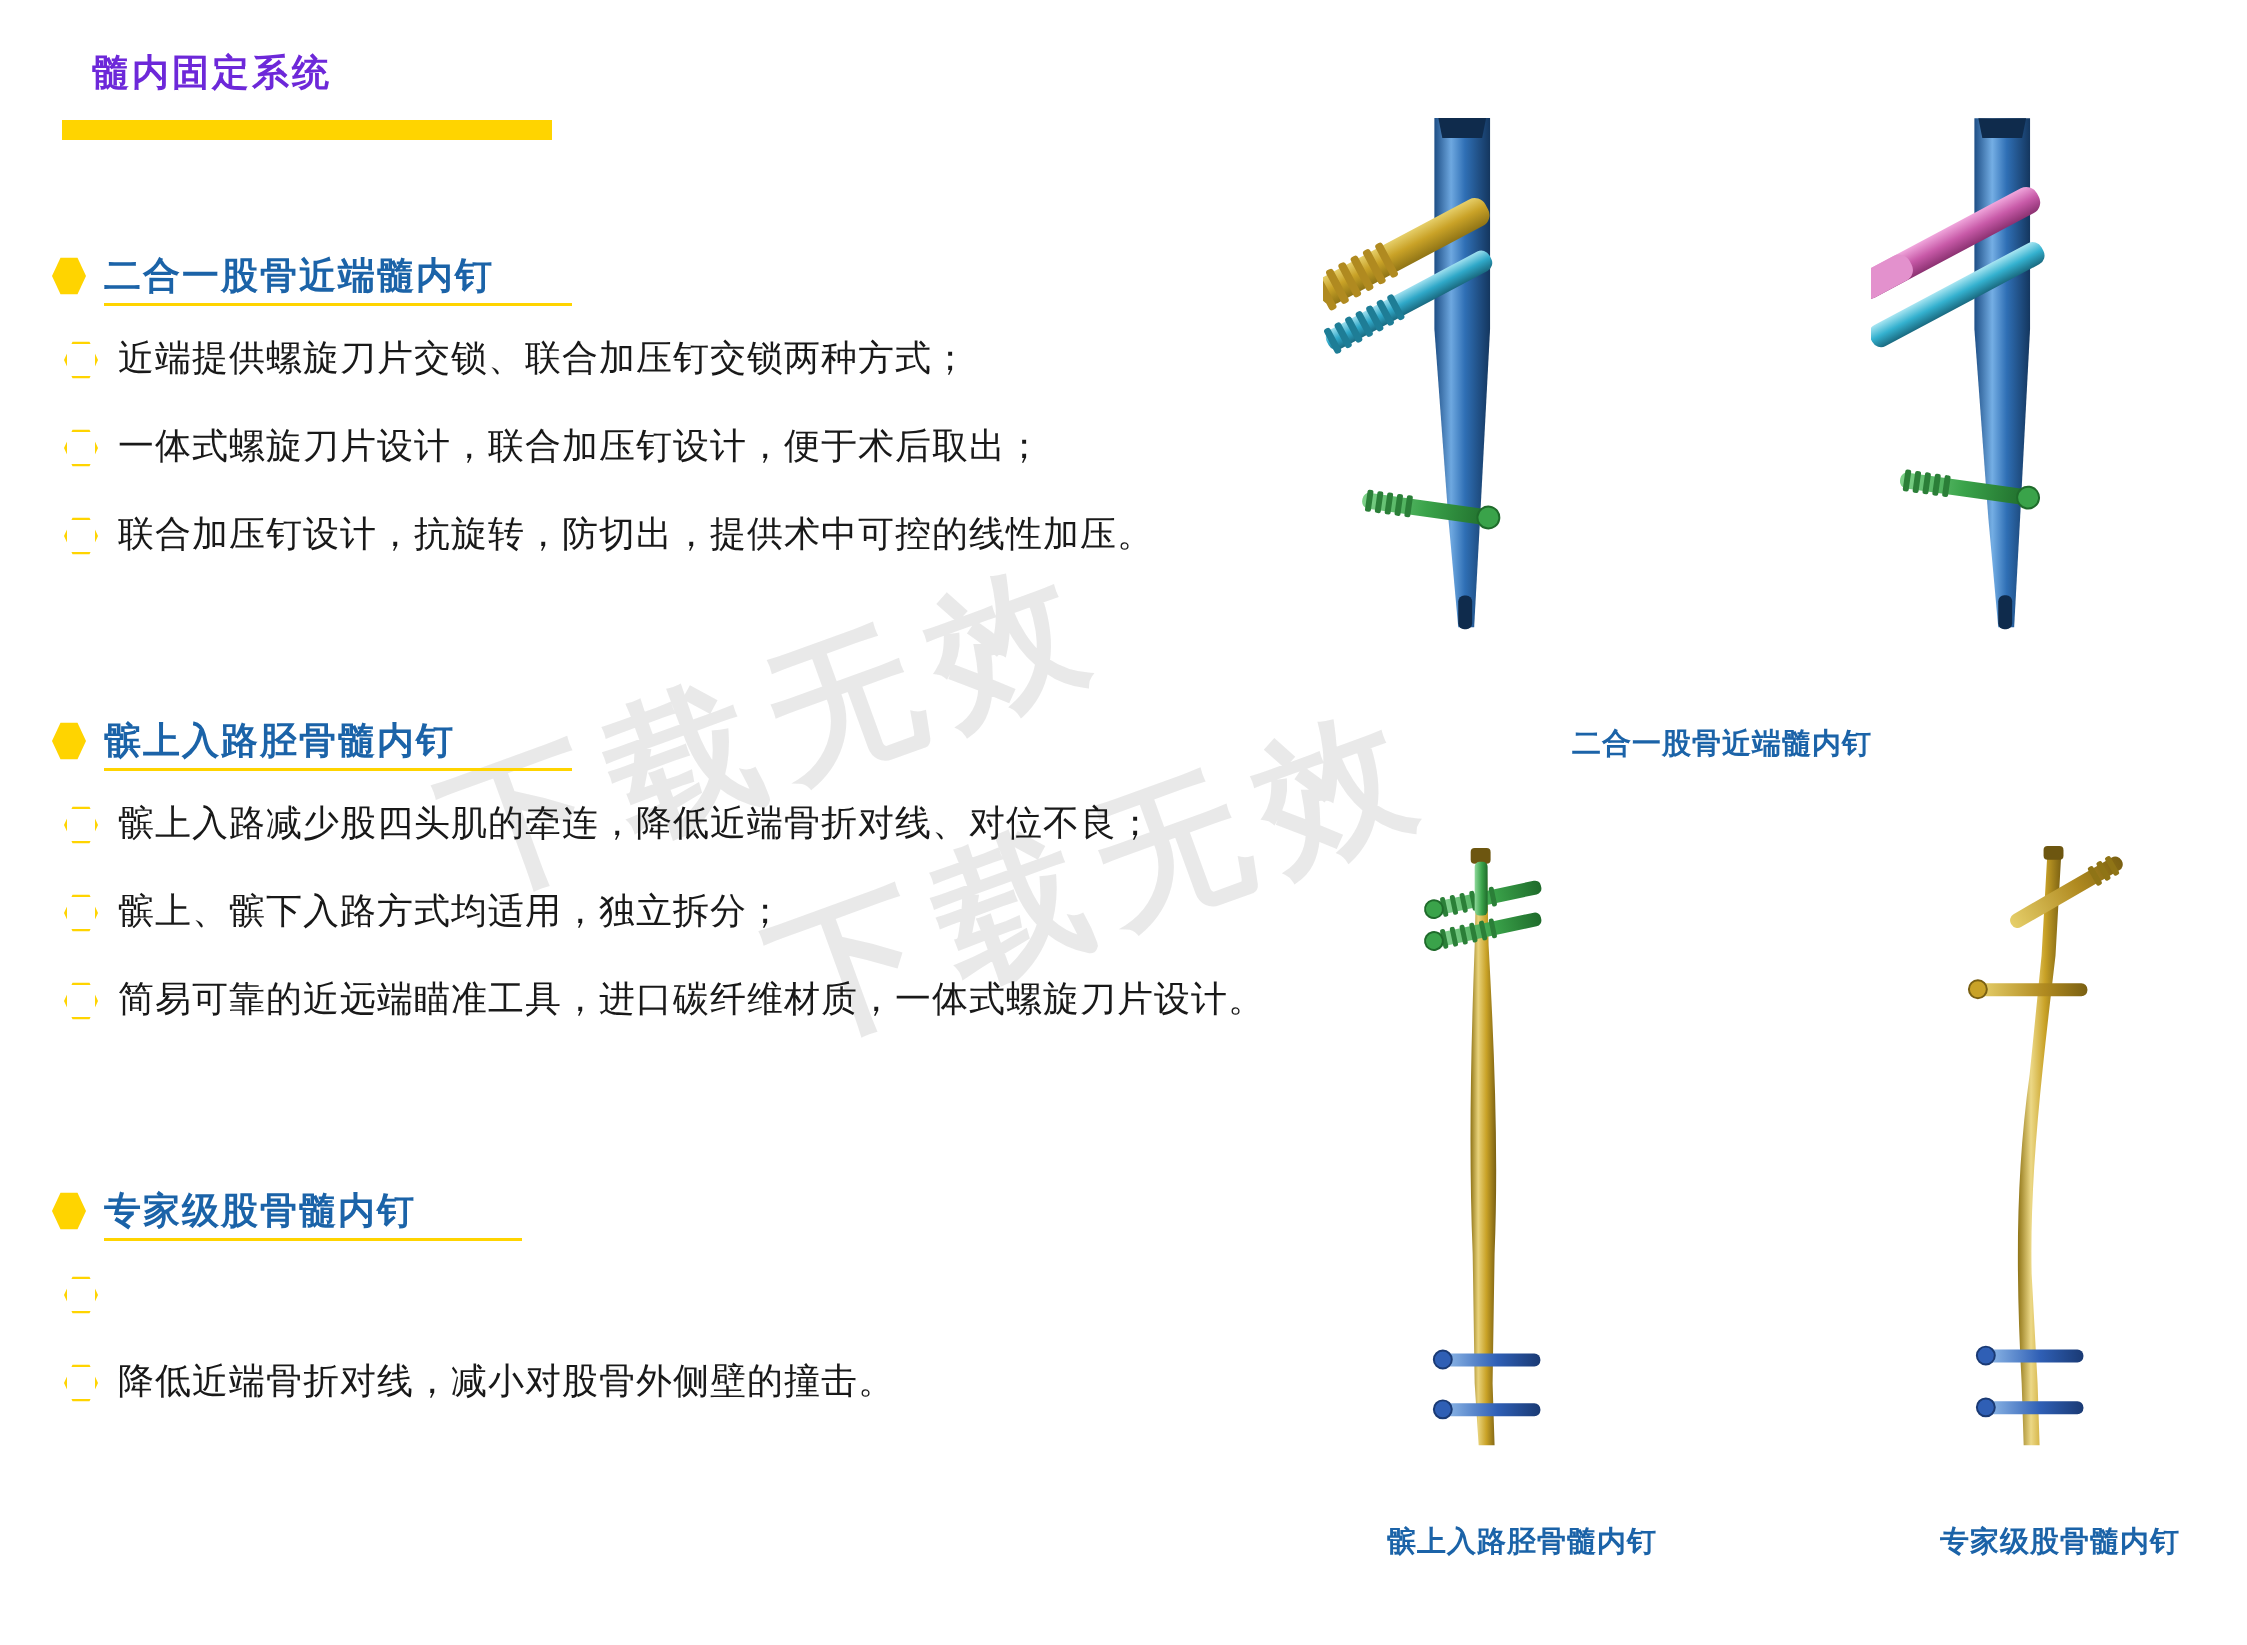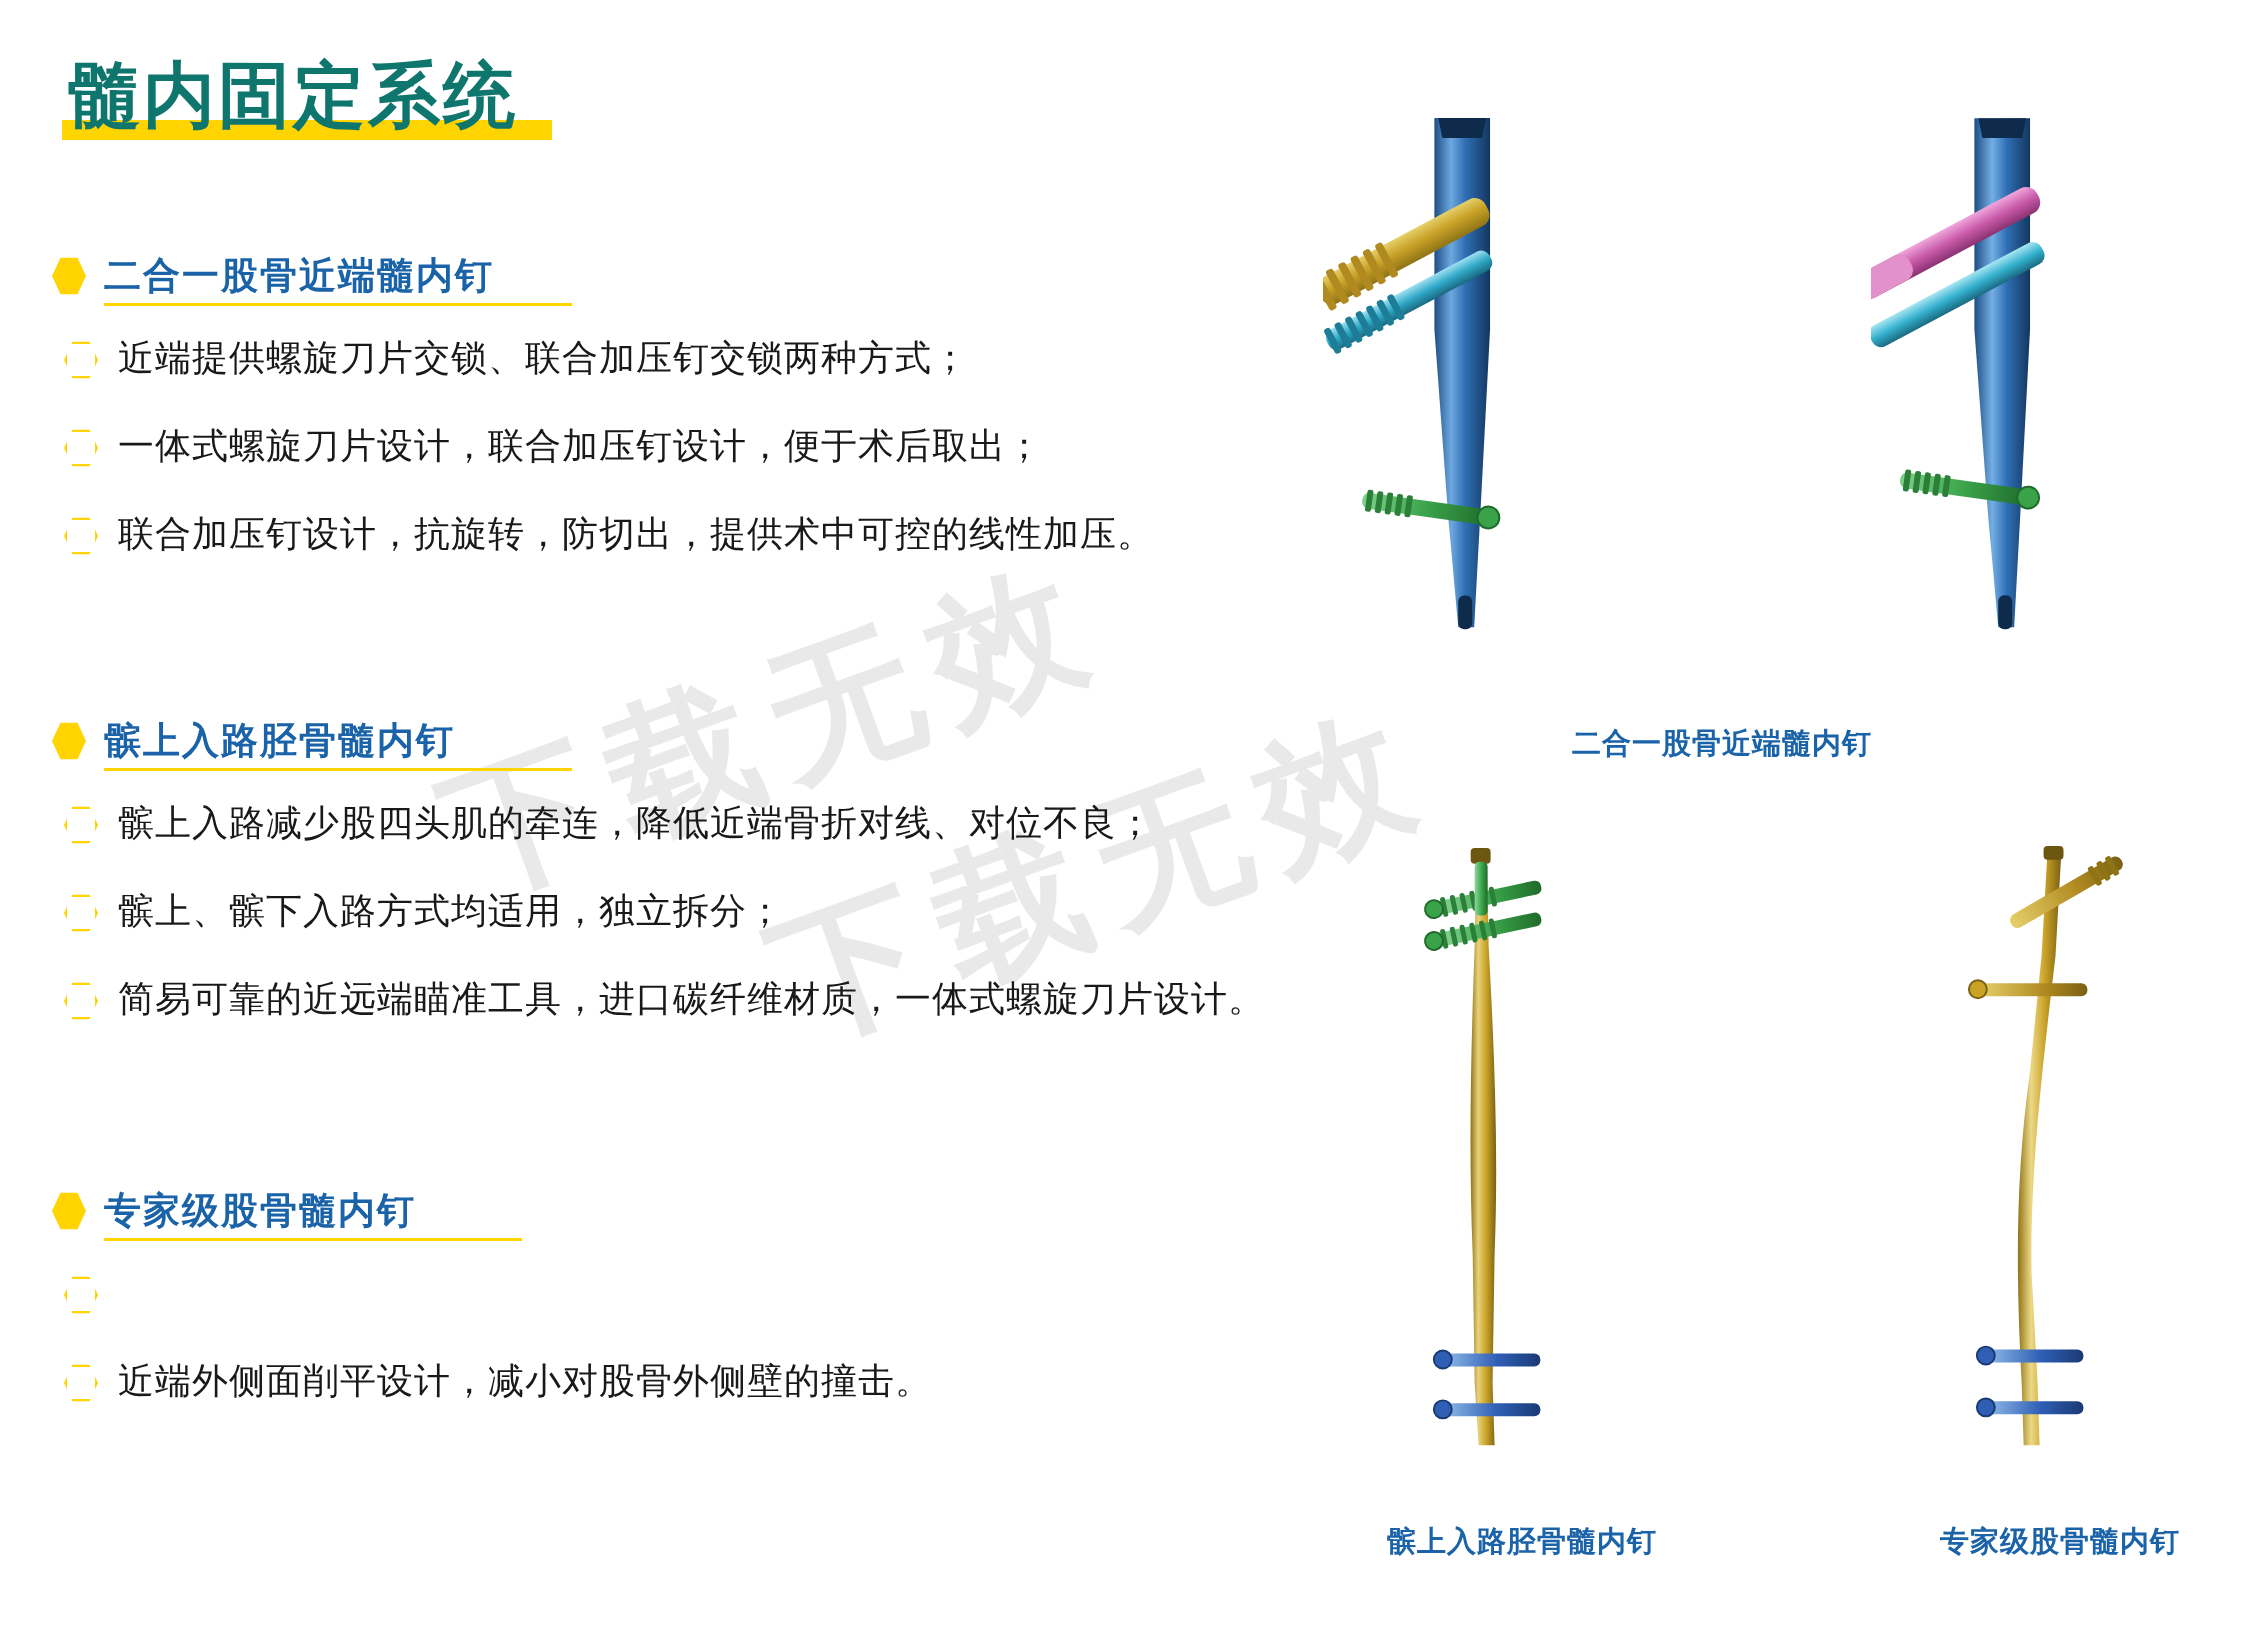--- a/index.html
+++ b/index.html
@@ -17,27 +17,28 @@
   }
 
   
   .page-title-wrap {
     position: absolute;
     left: 62px;
     top: 48px;
   }
   .page-title {
     position: relative;
-    font-size: 72px;
+    font-size: 37px;
     font-weight: bold;
     letter-spacing: 3px;
-    color: #0f766e;
+    color: #6d28d9;
     z-index: 2;
     padding: 0 6px;
     white-space: nowrap;
+    margin-left: 24px;
   }
   .title-underline {
     position: absolute;
     left: 0;
     top: 72px;
     width: 490px;
     height: 20px;
     background: #ffd400;
     z-index: 1;
   }
@@ -206,21 +207,21 @@
     <span class="hex"></span>
     <span class="section-title">专家级股骨髓内钉</span>
     <span class="section-rule" style="width:418px;"></span>
   </div>
   <div class="bullets">
     <div class="bullet">
       <span class="hexmark"></span>
     </div>
     <div class="bullet">
       <span class="hexmark"></span>
-      <span class="bullet-text">近端外侧面削平设计，减小对股骨外侧壁的撞击。</span>
+      <span class="bullet-text">降低近端骨折对线，减小对股骨外侧壁的撞击。</span>
     </div>
   </div>
 </div>
 
 <div class="figure" style="left:1323px; top:100px; width:358px; height:607px;">
   <svg width="358" height="607" viewBox="0 0 360 610">
     <defs>
       <linearGradient id="nailBlue" x1="0" y1="0" x2="1" y2="0">
         <stop offset="0%" stop-color="#1d4e86"></stop>
         <stop offset="30%" stop-color="#6ea8e0"></stop>

